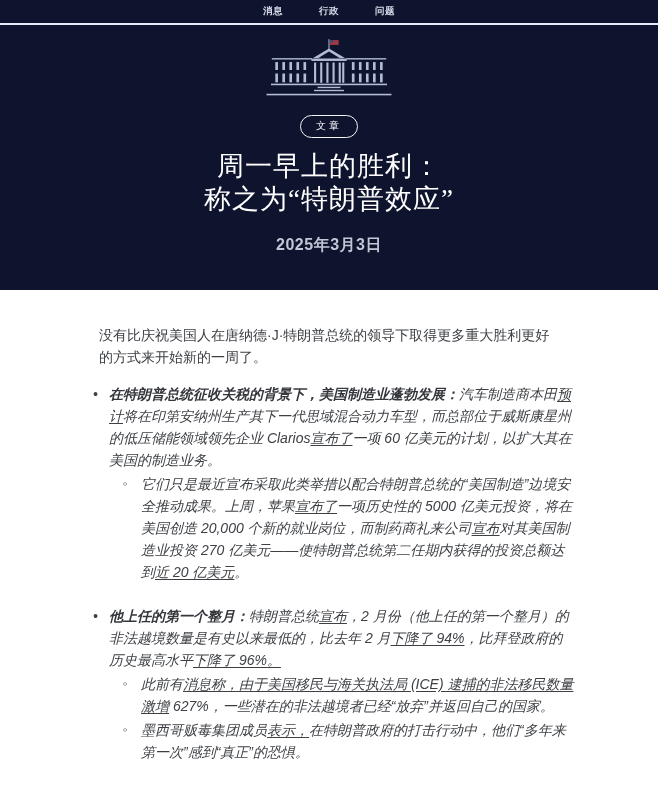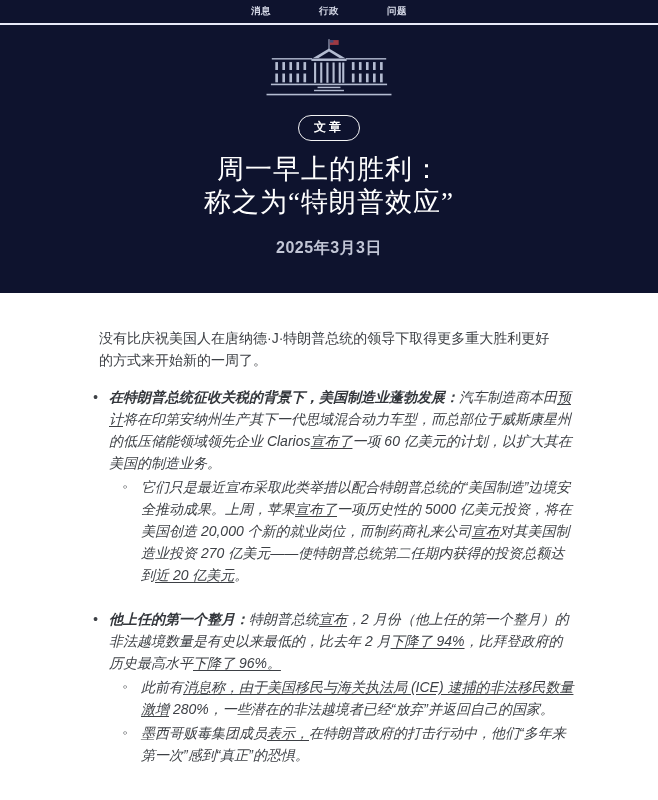--- a/index.html
+++ b/index.html
@@ -3,36 +3,36 @@
 <meta charset="utf-8">
 <style>
   * { box-sizing: border-box; }
   html, body { margin: 0; padding: 0; background: #ffffff; }
   body { font-family: "Liberation Sans", "DejaVu Sans", sans-serif; }
   .page { width: 658px; min-height: 800px; margin: 0 auto; background: #ffffff; }
 
   
   .topnav {
     background: #0e132e; height: 23px;
-    display: flex; justify-content: center; align-items: center; gap: 48px;
+    display: flex; justify-content: center; align-items: center; gap: 36px;
   }
   .topnav a {
     color: #d5d9e7; font-size: 9.5px; font-weight: 700;
     text-decoration: none; letter-spacing: .5px; cursor: pointer;
   }
   .nav-divider { height: 2px; background: #e8eaf8; }
 
   
   .hero { background: #0e132e; text-align: center; padding: 13px 0 34px; }
   .logo-wrap { display: inline-block; line-height: 0; cursor: pointer; }
   .badge {
     display: inline-block; margin-top: 9px;
     border: 1.5px solid rgba(255,255,255,.95); border-radius: 999px;
-    padding: 3px 15px 4px; font-size: 12px; letter-spacing: 3px;
-    color: #ffffff; font-weight: 700;
+    padding: 3px 15px 4px; font-size: 10px; letter-spacing: 3px;
+    color: #ffffff; font-weight: 400;
   }
   .hero h1 {
     margin: 12px 30px 0; color: #ffffff;
     font-family: "Liberation Serif", "DejaVu Serif", serif;
     font-weight: 500; font-size: 27px; line-height: 1.22; letter-spacing: 1px;
   }
   .hero .date { margin-top: 19px; font-size: 16px; color: #c2c6d6; font-weight: 600; letter-spacing: .5px; }
 
   
   .article {
@@ -134,21 +134,21 @@
           <li>
             <span>它们只是最近宣布采取此类举措以配合特朗普总统的“美国制造”边境安全推动成果。上周，苹果</span><a class="inline-link">宣布了</a><span>一项历史性的 5000 亿美元投资，将在美国创造 20,000 个新的就业岗位，而制药商礼来公司</span><a class="inline-link">宣布</a><span>对其美国制造业投资 270 亿美元——使特朗普总统第二任期内获得的投资总额达到</span><a class="inline-link">近 20 亿美元</a><span>。</span>
           </li>
         </ul>
       </li>
 
       <li>
         <span class="lead">他上任的第一个整月：</span><span>特朗普总统</span><a class="inline-link">宣布</a><span>，2 月份（他上任的第一个整月）的非法越境数量是有史以来最低的，比去年 2 月</span><a class="inline-link">下降了 94%</a><span>，比拜登政府的历史最高水平</span><a class="inline-link">下降了 96%。</a>
         <ul class="sub">
           <li>
-            <span>此前有</span><a class="inline-link">消息称，由于美国移民与海关执法局 (ICE) 逮捕的非法移民数量激增</a><span> 280%，一些潜在的非法越境者已经“放弃”并返回自己的国家。</span>
+            <span>此前有</span><a class="inline-link">消息称，由于美国移民与海关执法局 (ICE) 逮捕的非法移民数量激增</a><span> 627%，一些潜在的非法越境者已经“放弃”并返回自己的国家。</span>
           </li>
           <li>
             <span>墨西哥贩毒集团成员</span><a class="inline-link">表示，</a><span>在特朗普政府的打击行动中，他们“多年来第一次”感到“真正”的恐惧。</span>
           </li>
         </ul>
       </li>
 
     </ul>
   </main>
 </div>

